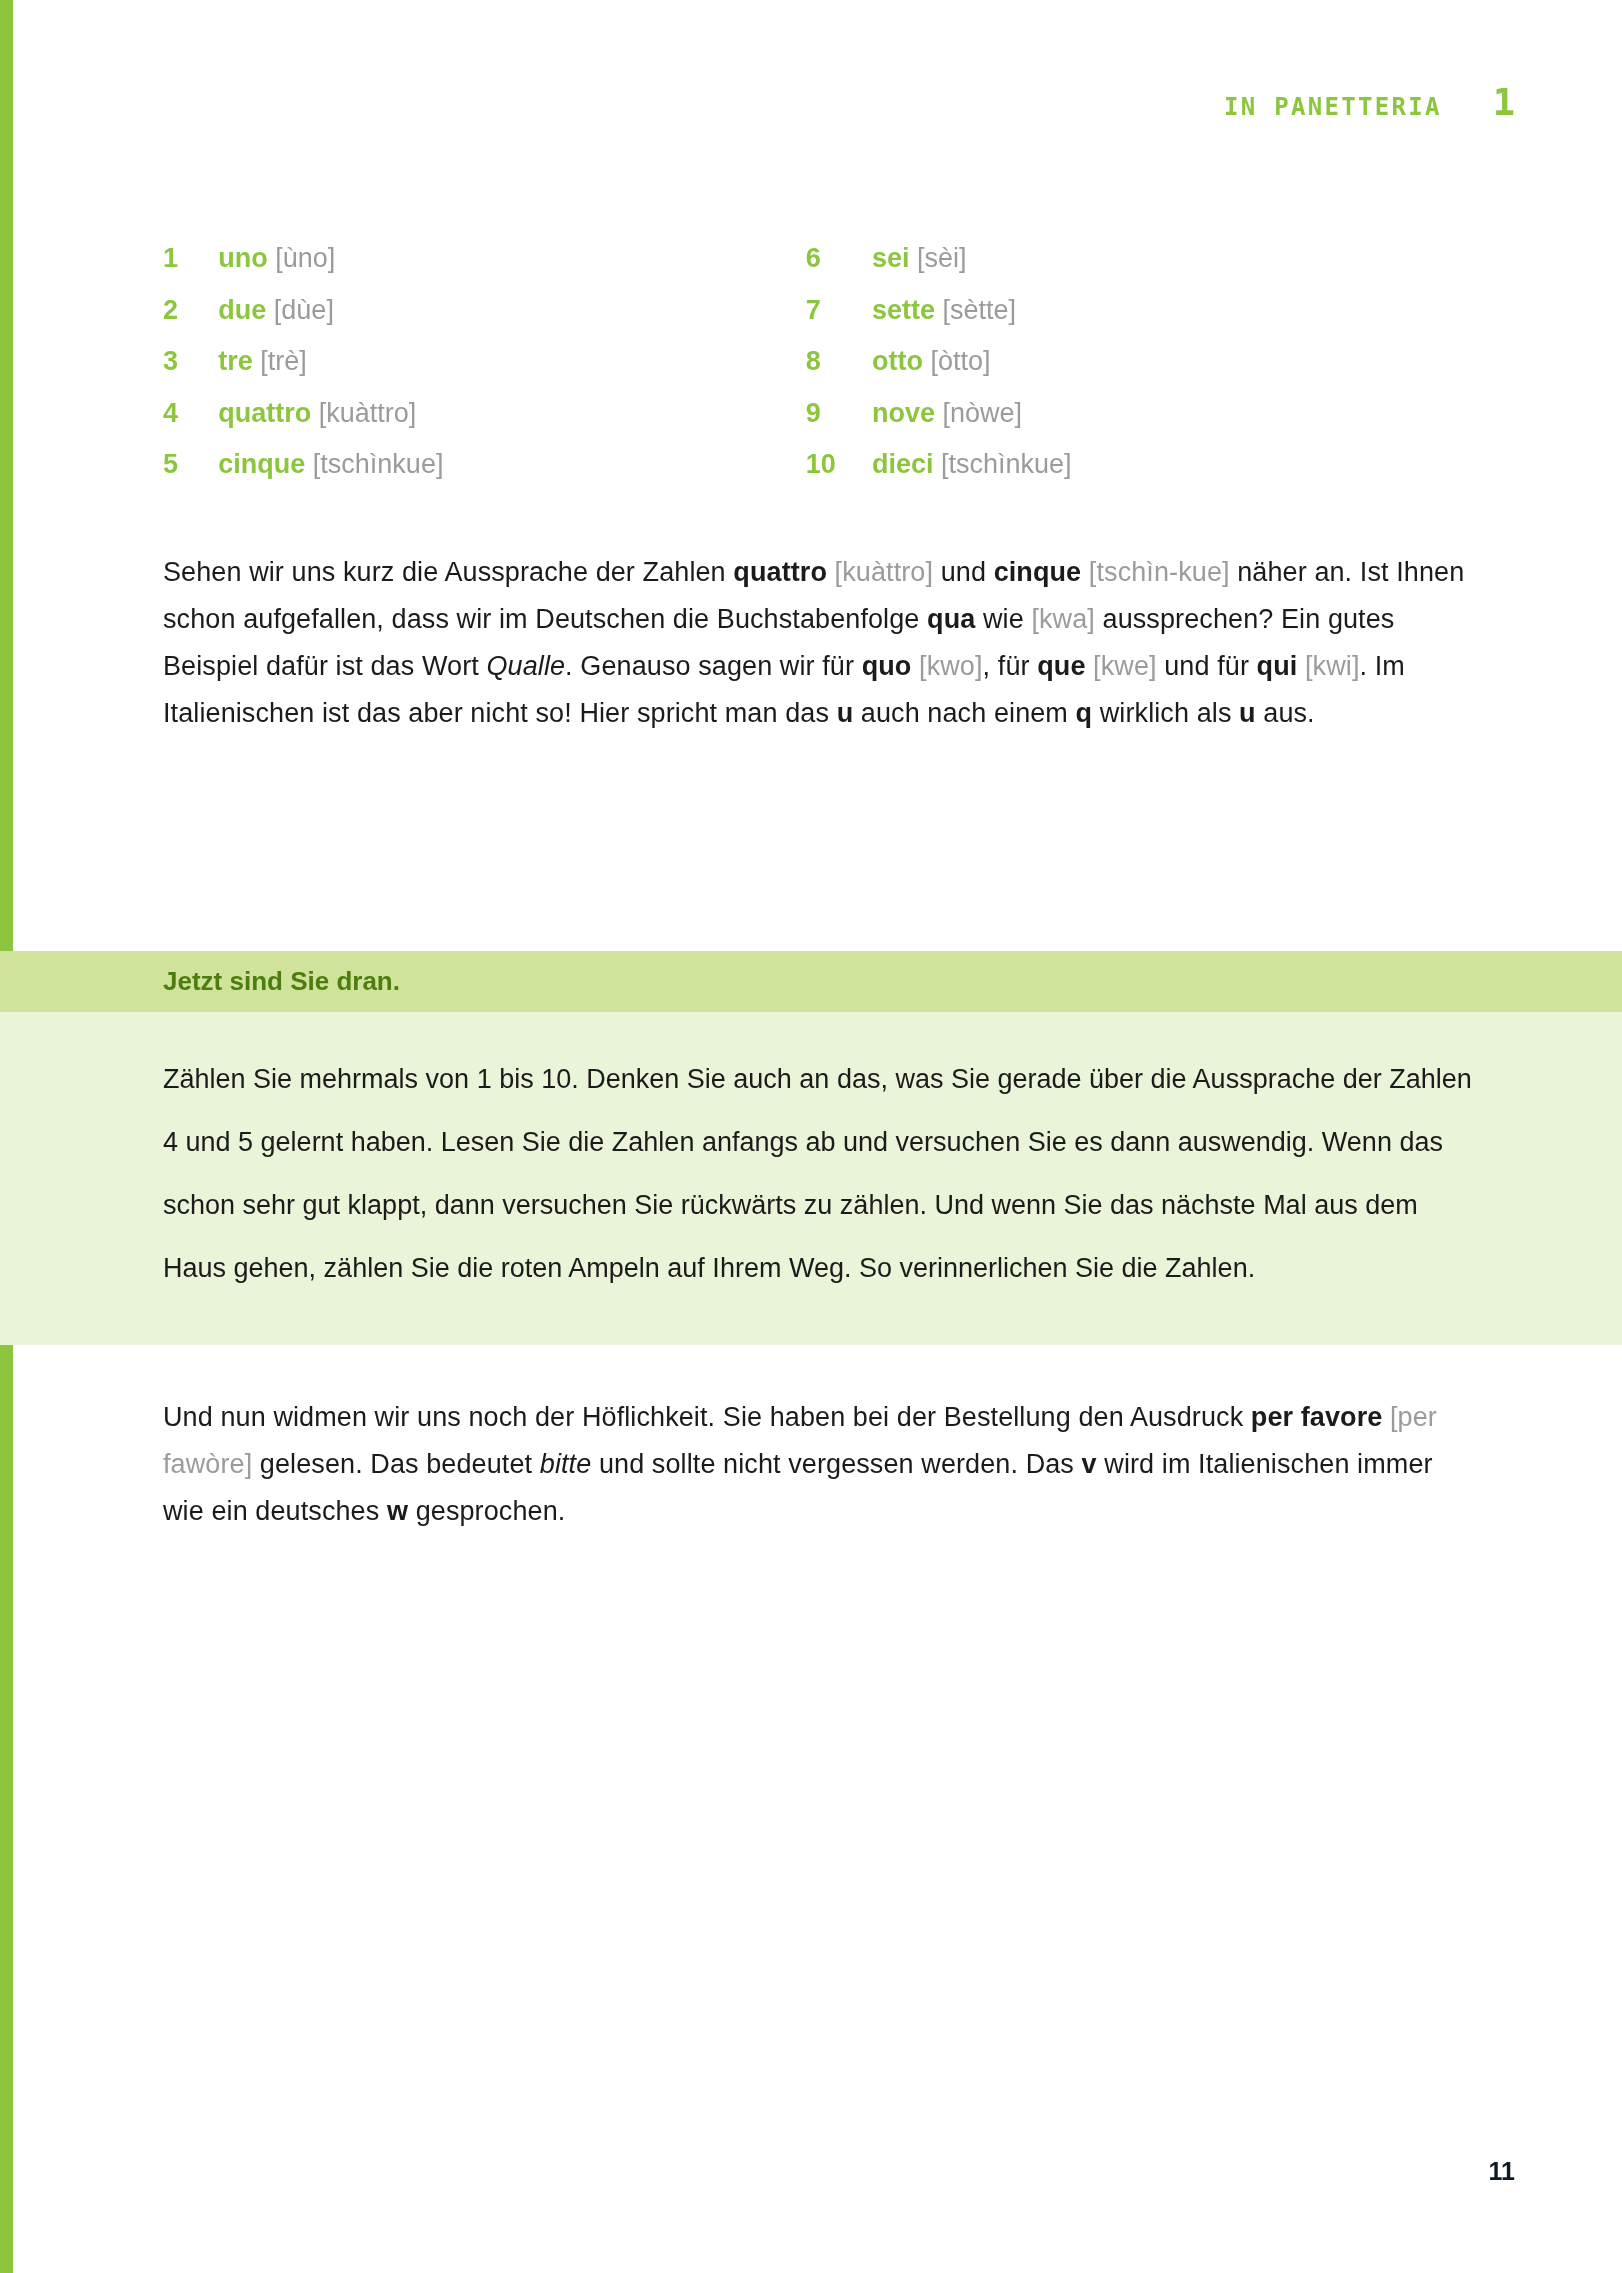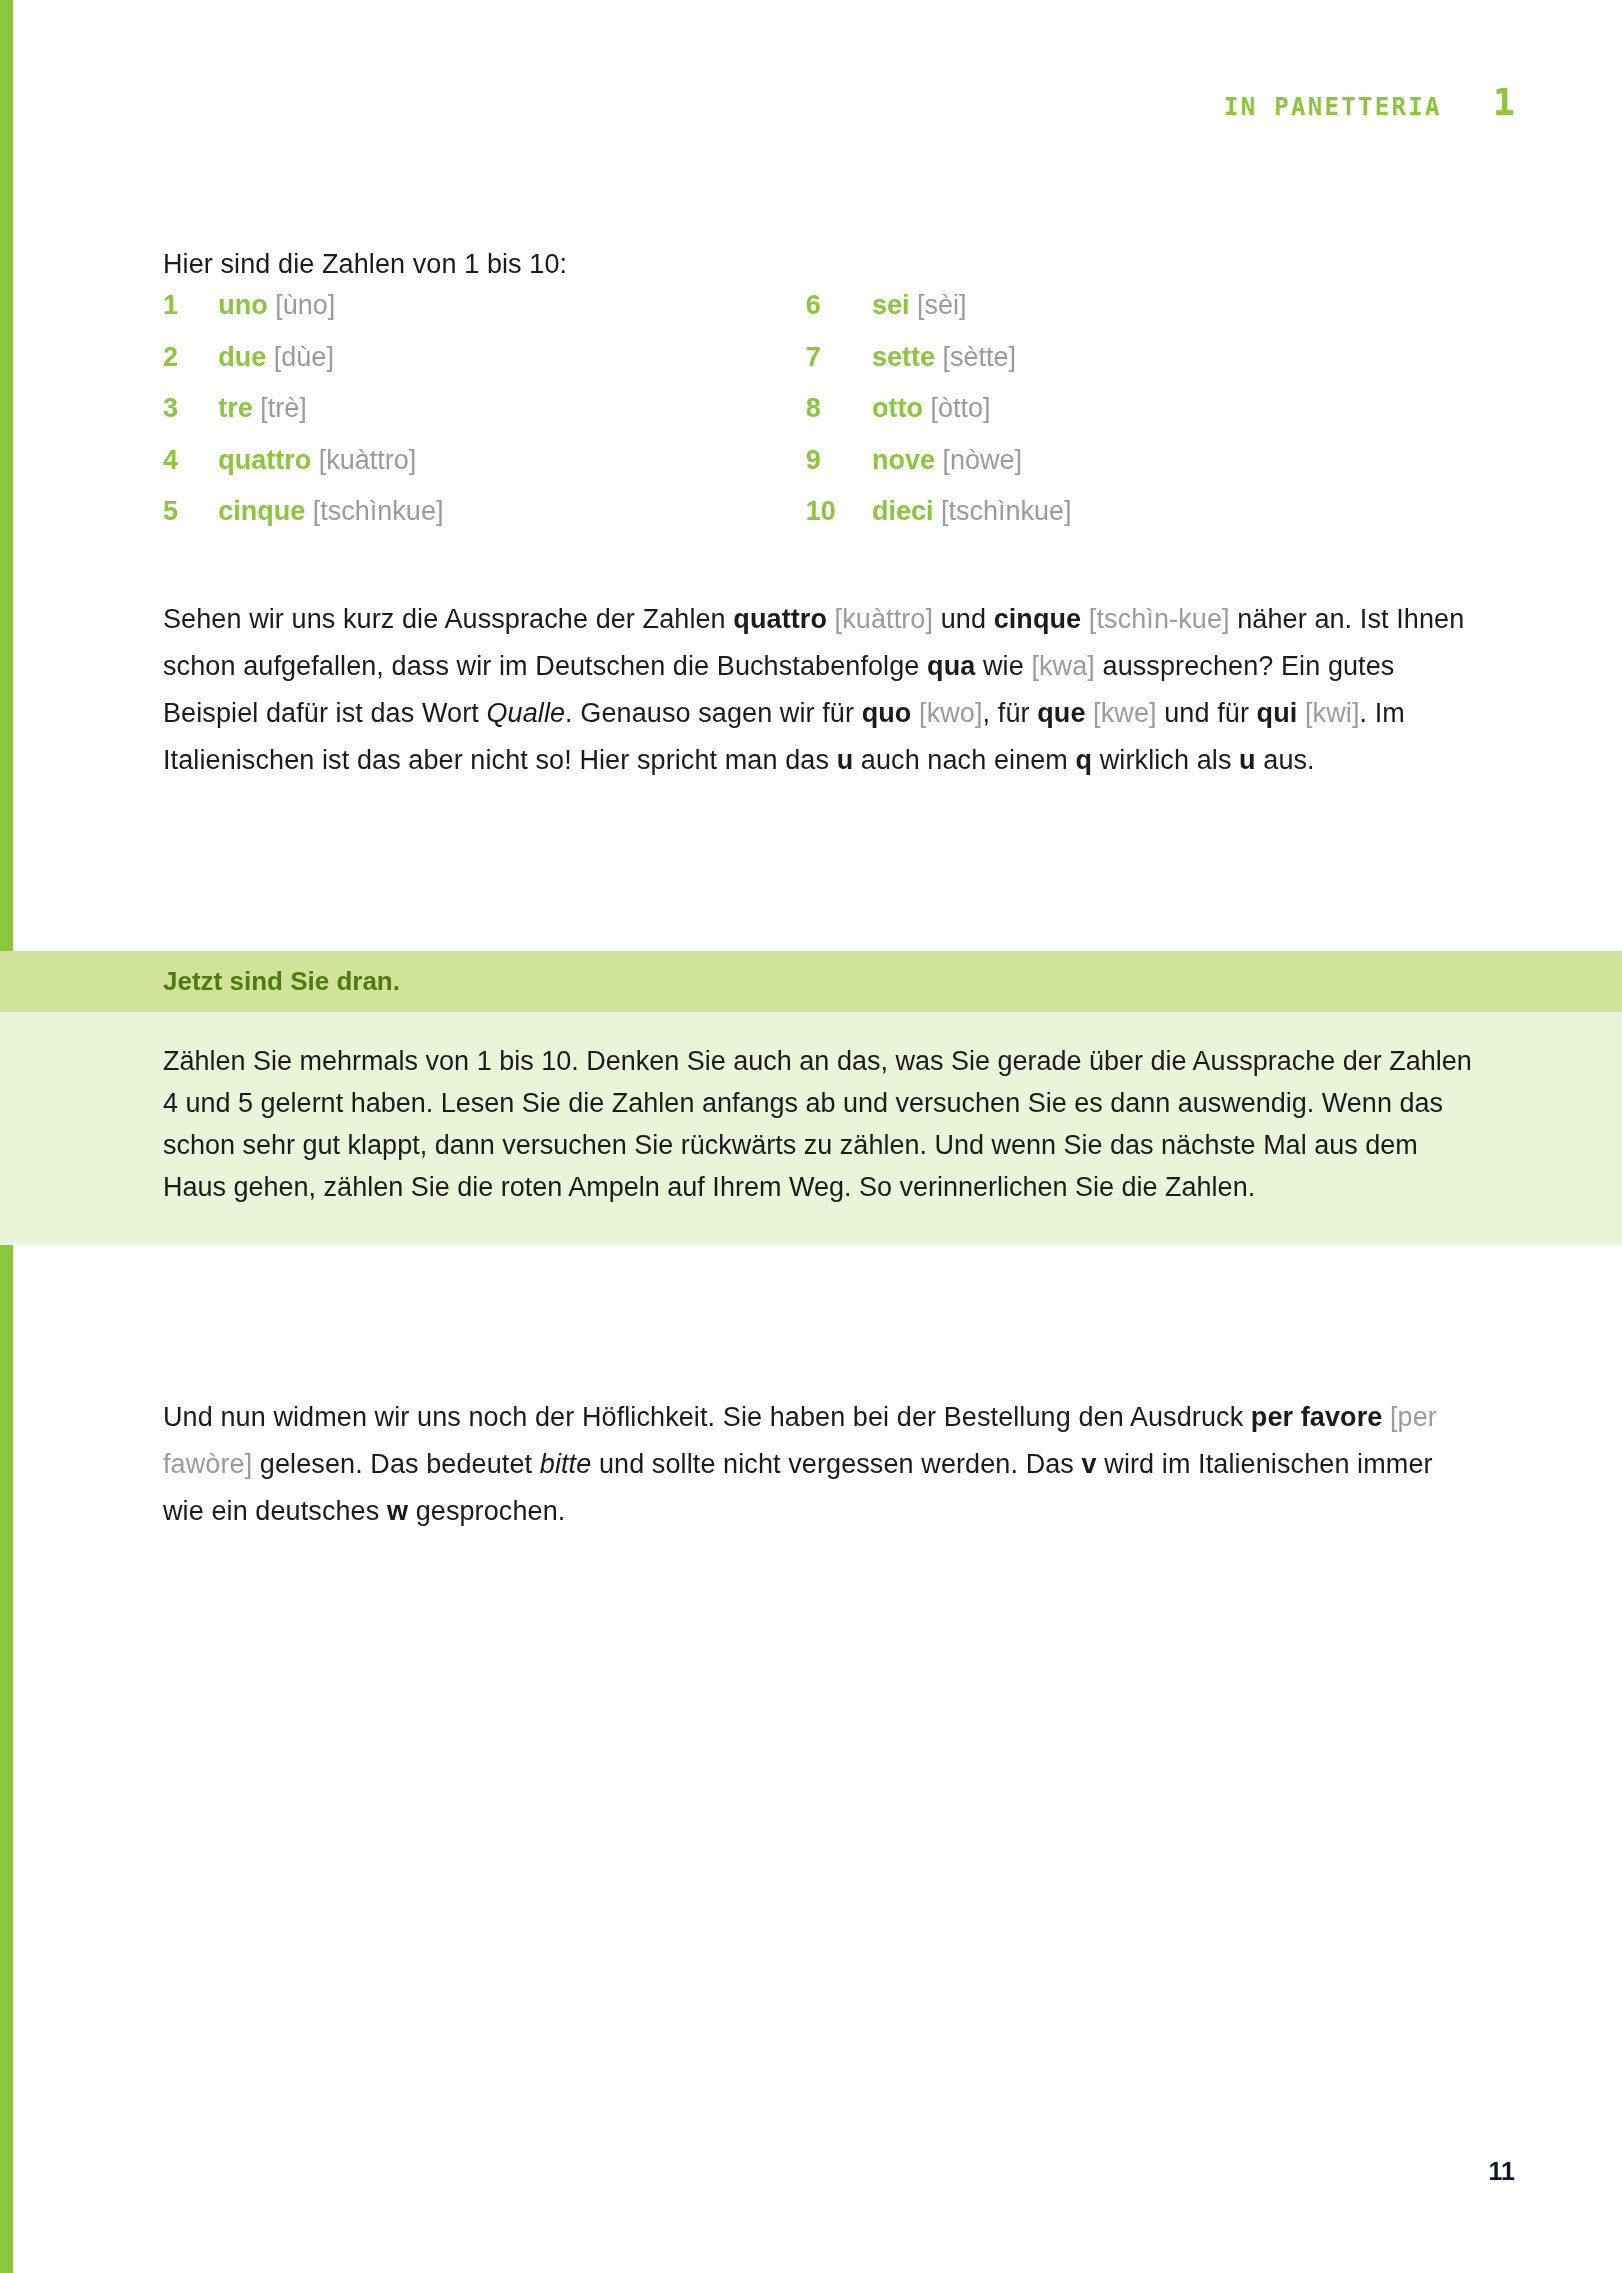--- a/index.html
+++ b/index.html
@@ -126,25 +126,25 @@
     margin-left: 163px;
     font-size: 26px;
     font-weight: 700;
     color: #4d7c0f;
   }
   .box-body {
     background: #eaf4d8;
     padding: 27.5px 0 37px 0;
   }
   .box-body p {
-    margin: 0;
+    margin: 8px;
     margin-left: 163px;
     width: 1315px;
     font-size: 27px;
-    line-height: 42px;
+    line-height: 63px;
   }
 
   
   .closing {
     position: absolute;
     left: 163px;
     width: 1315px;
   }
 
   
@@ -164,21 +164,20 @@
 
   <div class="edge-bar"></div>
 
   <div class="runhead">
     <span class="runhead-title">IN PANETTERIA</span>
     <span class="runhead-num">1</span>
   </div>
 
   <div class="content">
 
-    <p class="body intro">Hier sind die Zahlen von 1 bis 10:</p>
 
     <table class="numbers">
       <tbody>
           <tr>
         <td class="num-digit">1</td>
         <td class="num-cell"><span class="num-word">uno</span> <span class="pron">[ùno]</span></td>
         <td class="col-gap"></td>
         <td class="num-digit wide">6</td>
         <td class="num-cell"><span class="num-word">sei</span> <span class="pron">[sèi]</span></td>
       </tr>

